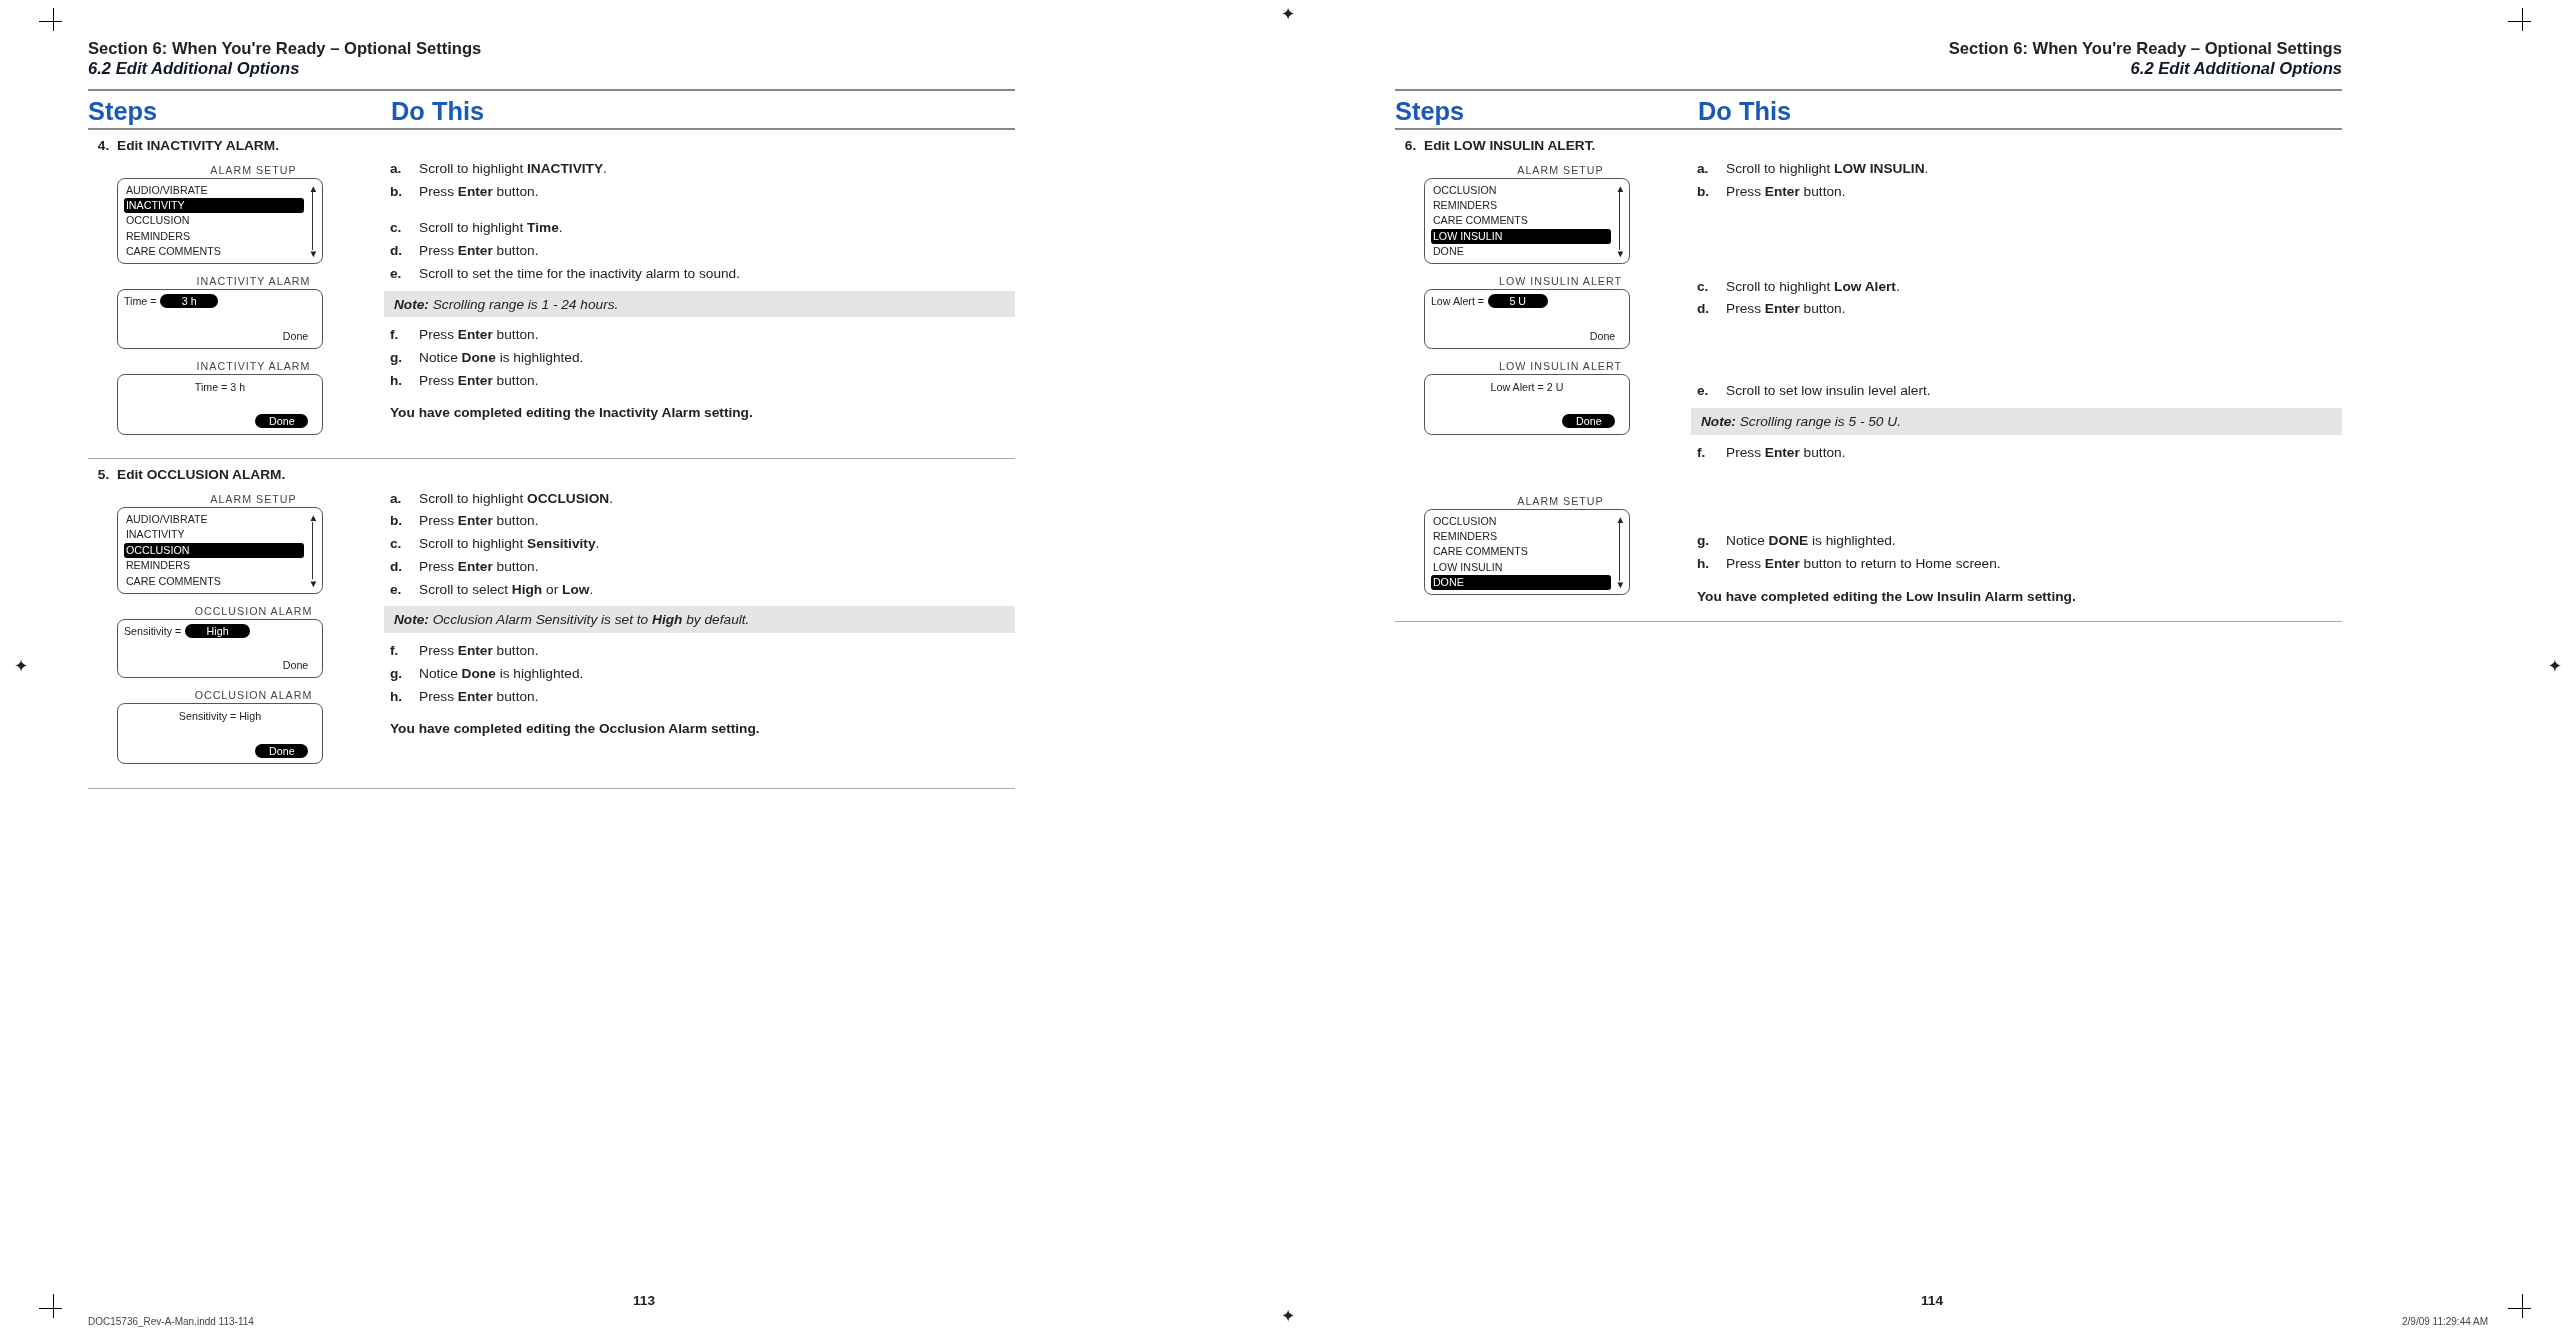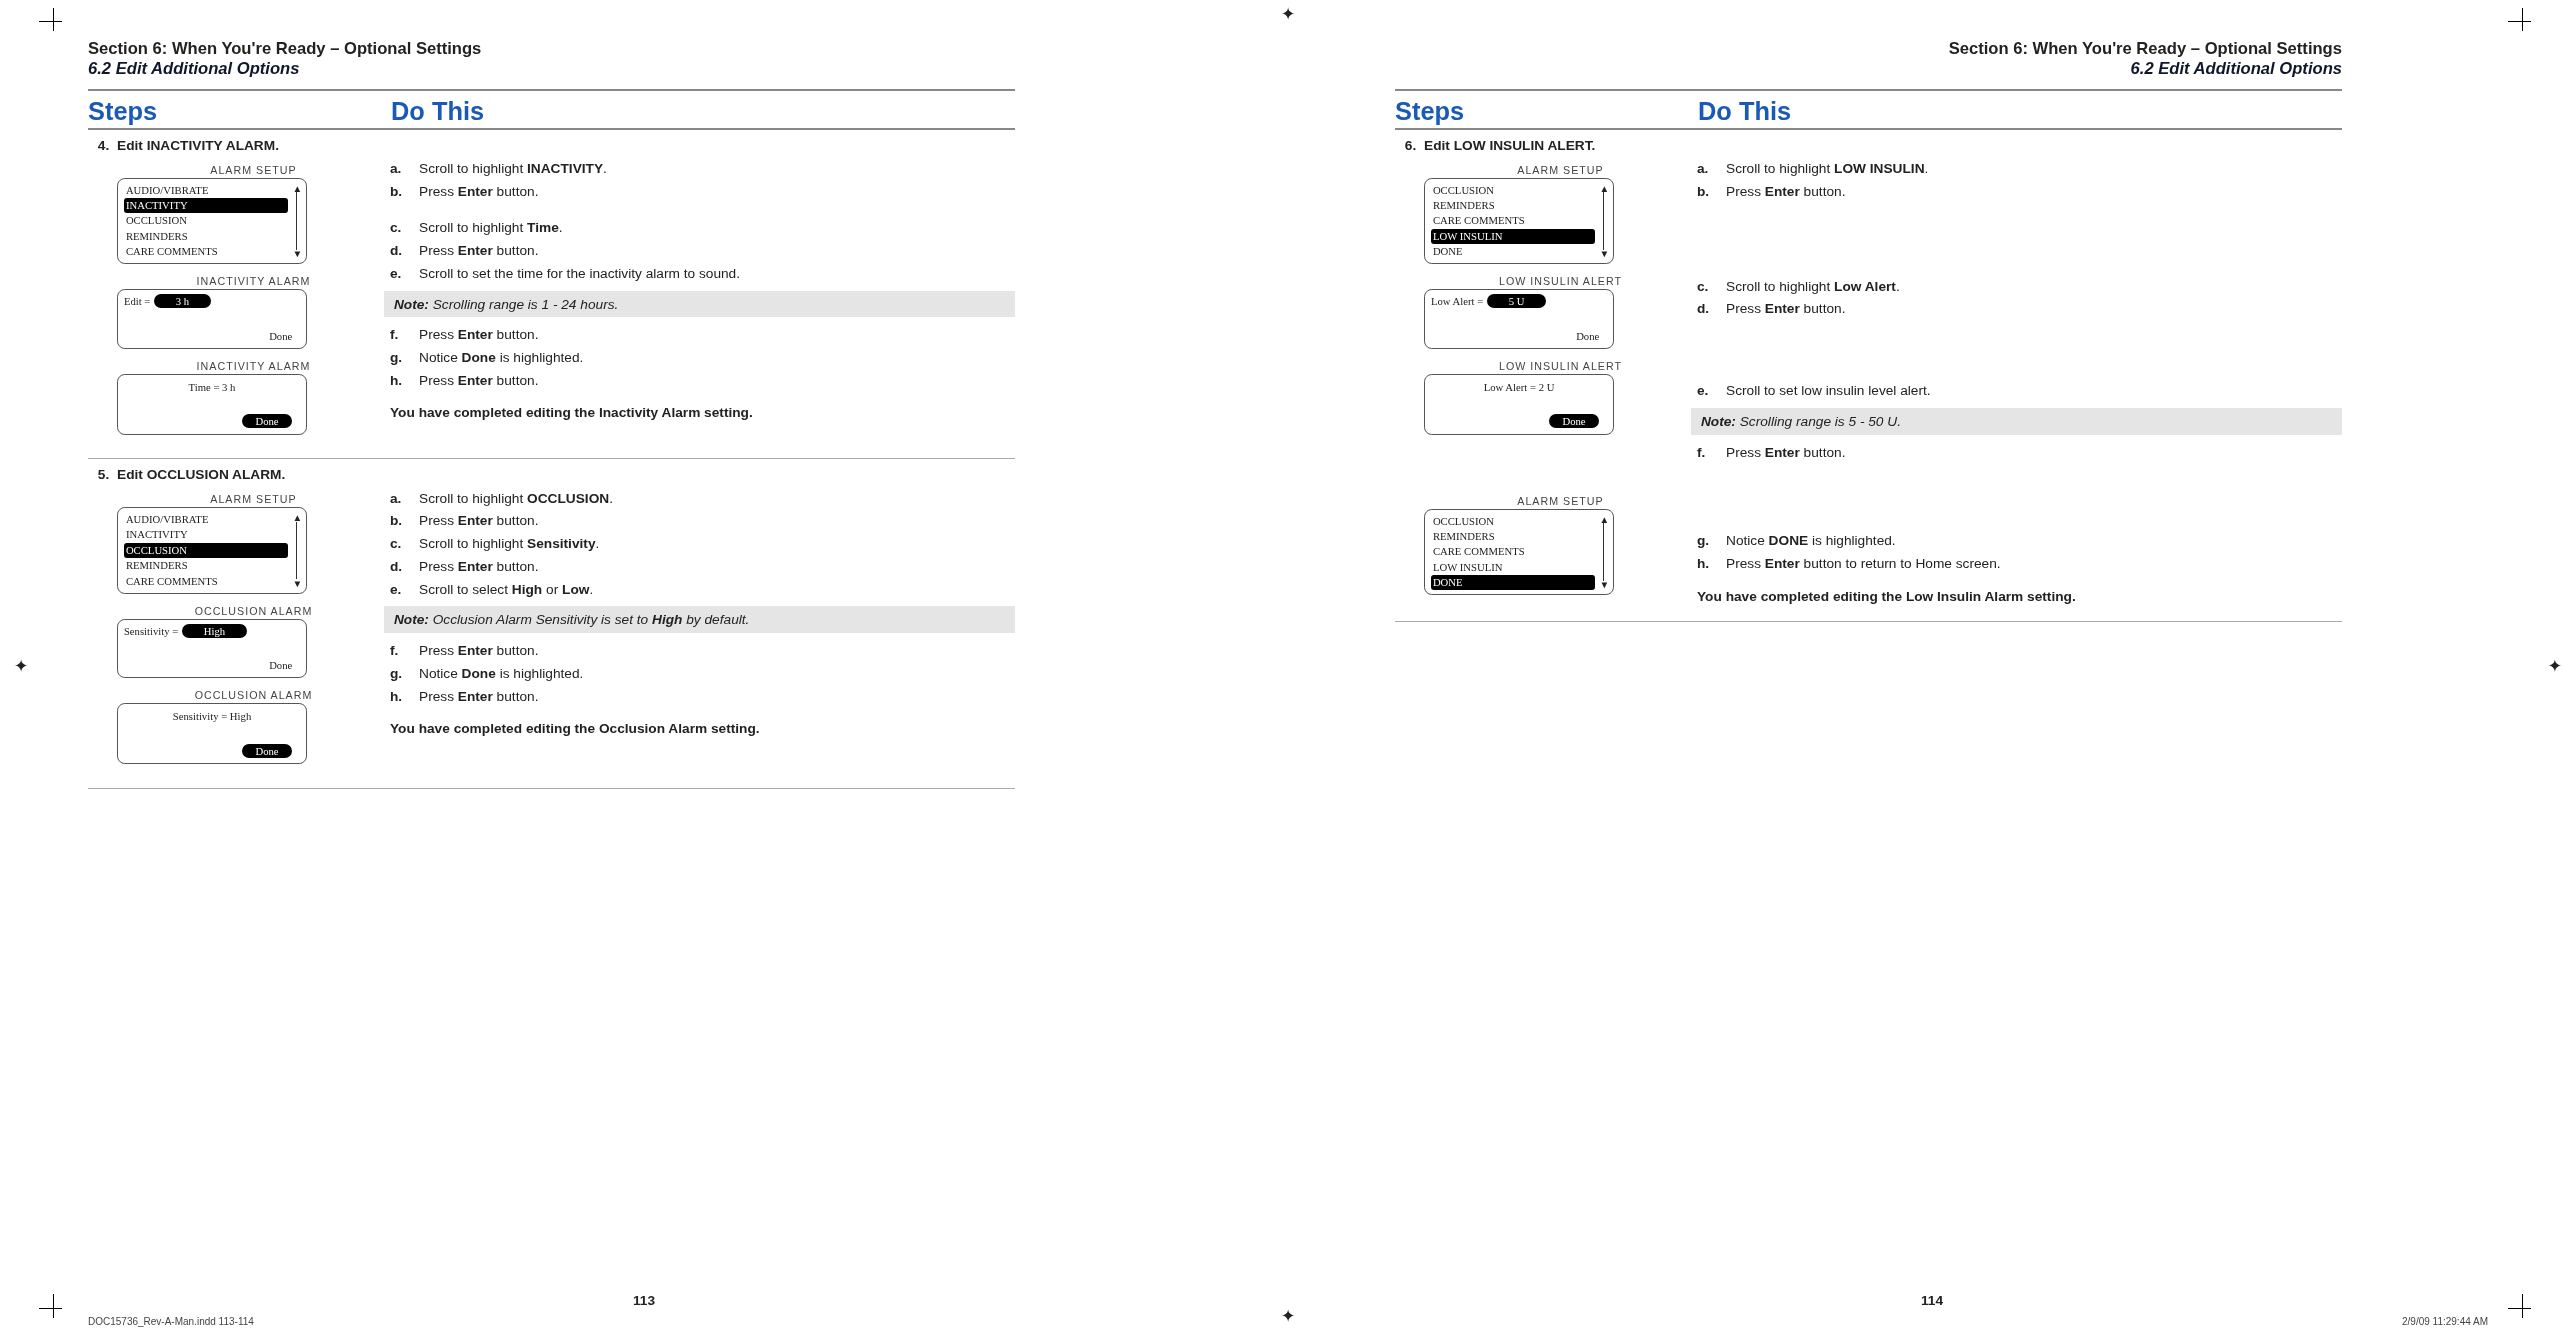--- a/index.html
+++ b/index.html
@@ -100,24 +100,24 @@
     font-family: Verdana, sans-serif;
     font-size: 10.7px;
     letter-spacing: 1px;
     color: #444;
     text-align: center;
     margin-bottom: 2px;
   }
   .scr {
     border: 1px solid #555;
     border-radius: 7.8px;
-    width: 190px;
+    width: 206px;
     min-height: 59px;
     padding: 3.9px 5.9px;
-    font-family: Liberation Serif, serif;
+    font-family: Liberation Sans, sans-serif;
     font-size: 10.7px;
     background: #fff;
     position: relative;
   }
   .scr.menu { padding-right: 17.6px; }
   .scr .arrow-up, .scr .arrow-dn {
     position: absolute;
     right: 3.9px;
     font-size: 9.8px;
   }
@@ -244,21 +244,21 @@
                 <div class="mi">CARE COMMENTS</div>
                 <div class="arrow-up">▲</div>
                 <div class="arrow-dn">▼</div>
                 <div class="bar"></div>
               </div>
             </div>
             <div class="scr-wrap">
               <div class="scr-title">INACTIVITY ALARM</div>
               <div class="scr">
                 <div class="val-row">
-                  <span class="k">Edit =</span>
+                  <span class="k">Time =</span>
                   <span class="pill">3 h</span>
                 </div>
                 <div class="done-lbl">Done</div>
               </div>
             </div>
             <div class="scr-wrap">
               <div class="scr-title">INACTIVITY ALARM</div>
               <div class="scr">
                 <div style="text-align: center; padding-top: 2px;">Time = 3 h</div>
                 <div class="done-lbl"><span class="pill">Done</span></div>

